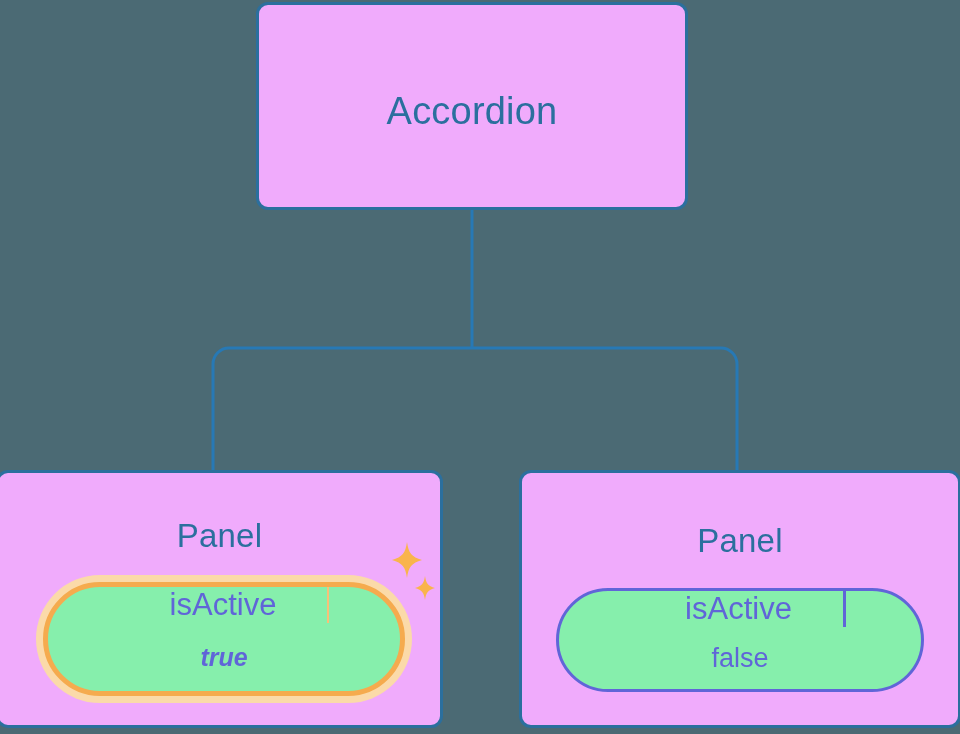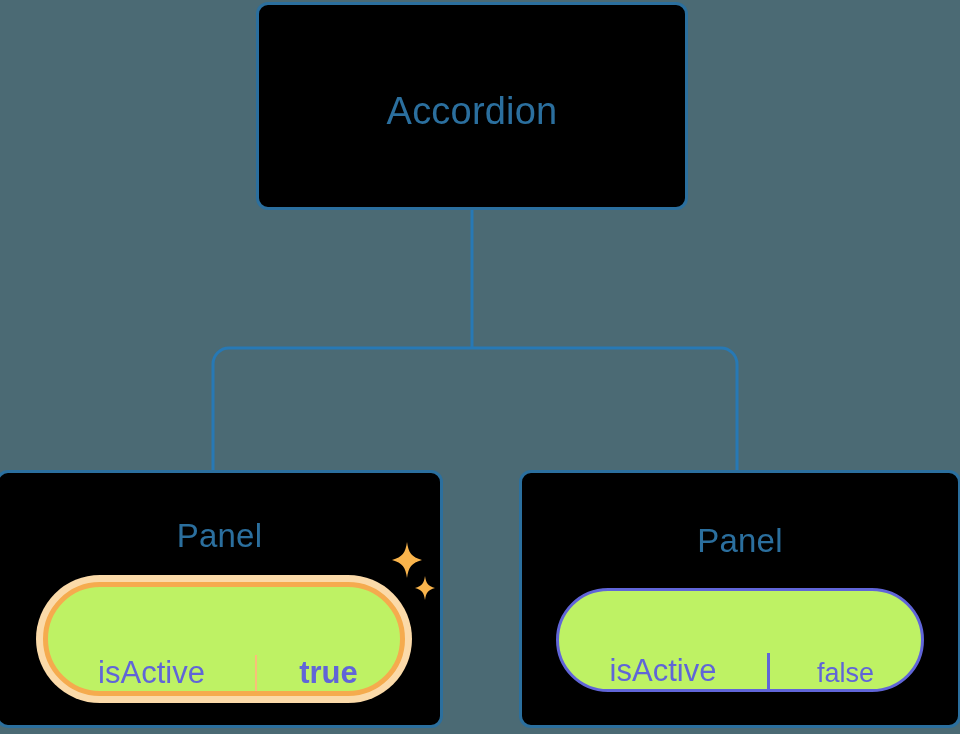--- a/index.html
+++ b/index.html
@@ -25,21 +25,21 @@
     left: 0;
     top: 0;
     width: 960px;
     height: 734px;
     pointer-events: none;
   }
 
   
   .node-card {
     position: absolute;
-    background: #000000;
+    background: #f0abfc;
     border: 3px solid #2b6f9e;
     border-radius: 12px;
     box-sizing: border-box;
     text-decoration: underline;
   }
   .card-root {
     left: 256px;
     top: 2px;
     width: 432px;
     height: 208px;
@@ -85,23 +85,24 @@
     right: 0;
     top: 49px;
     font-size: 33px;
     line-height: 38px;
   }
 
   
   .pill {
     position: absolute;
     display: flex;
-    align-items: flex-end;
+    align-items: center;
     box-sizing: border-box;
-    background: #bef264;
+    background: #86efac;
+    flex-direction: column;
   }
   .pill-key, .pill-val {
     display: flex;
     align-items: center;
     justify-content: center;
     box-sizing: border-box;
     color: #6065d8;
     white-space: nowrap;
   }
 
@@ -116,22 +117,23 @@
     box-shadow: 0 0 0 7px #fbdaa9;
   }
   .pill-highlight .pill-key {
     width: 209px;
     border-right: 2px solid #f8c078;
     font-size: 31px;
     font-weight: 400;
   }
   .pill-highlight .pill-val {
     flex: 1;
-    font-size: 31px;
+    font-size: 25px;
     font-weight: 700;
+    font-style: italic;
   }
 
   
   .pill-plain {
     left: 556px;
     top: 588px;
     width: 368px;
     height: 104px;
     border: 3px solid #6065d8;
     border-radius: 55px;

